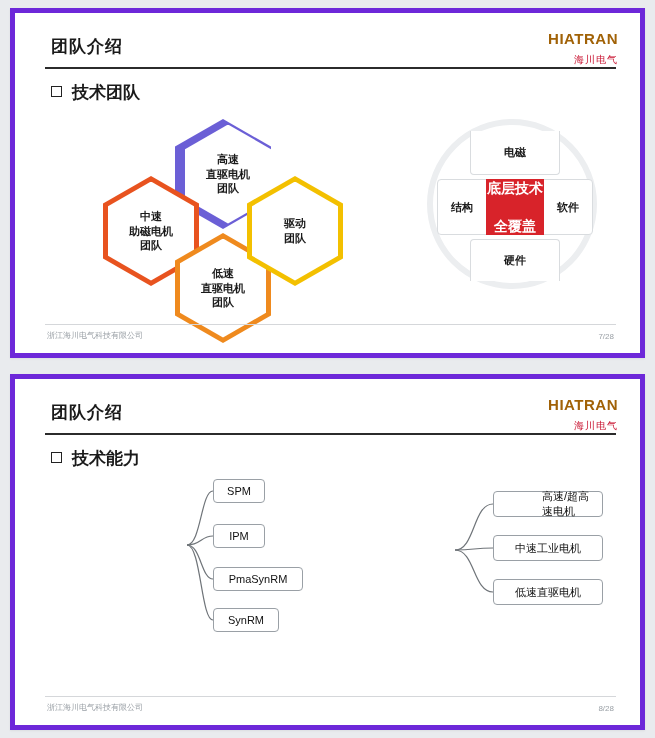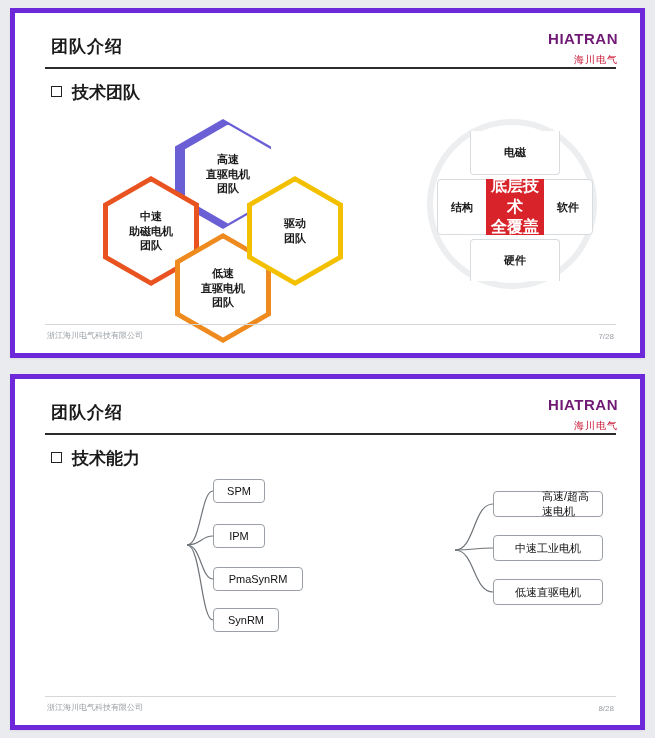--- a/index.html
+++ b/index.html
@@ -47,21 +47,21 @@
   .logo {
     position: absolute;
     right: 22px;
     top: 18px;
     text-align: right;
     line-height: 1.05;
   }
   .logo .logo-main {
     font-size: 15px;
     font-weight: bold;
-    color: #701a75;
+    color: #a16207;
     letter-spacing: 0.5px;
   }
   .logo .logo-sub {
     font-size: 10px;
     color: #c8102e;
     letter-spacing: 1px;
     margin-top: 8px;
   }
   .section-head {
     position: absolute;
@@ -158,28 +158,29 @@
   #quad-top    { left: 55px; top: 22px;  width: 90px; height: 44px; border-radius: 0 0 4px 4px; border-top: none;}
   #quad-left   { left: 22px; top: 70px;  width: 50px; height: 56px; border-radius: 4px 0 0 4px; }
   #quad-right  { left: 128px;top: 70px;  width: 50px; height: 56px; border-radius: 0 4px 4px 0; }
   #quad-bottom { left: 55px; top: 130px; width: 90px; height: 42px; border-radius: 4px 4px 0 0; border-bottom: none;}
   .quad-center {
     position: absolute;
     left: 71px; top: 70px;
     width: 58px; height: 56px;
     background: #d8232a;
     color: #ffffff;
-    font-size: 16px;
+    font-size: 14px;
     font-weight: bold;
     display: flex;
     flex-direction: column;
     align-items: center;
-    justify-content: center;
+    justify-content: space-between;
     line-height: 1.3;
     text-align: center;
+    gap: 12px;
   }
 
   
   .map-area { position: absolute; left: 0; top: 96px; width: 635px; height: 200px; }
   .pill {
     position: absolute;
     background: #1aa657;
     color: #ffffff;
     border-radius: 20px;
     font-size: 12.5px;

